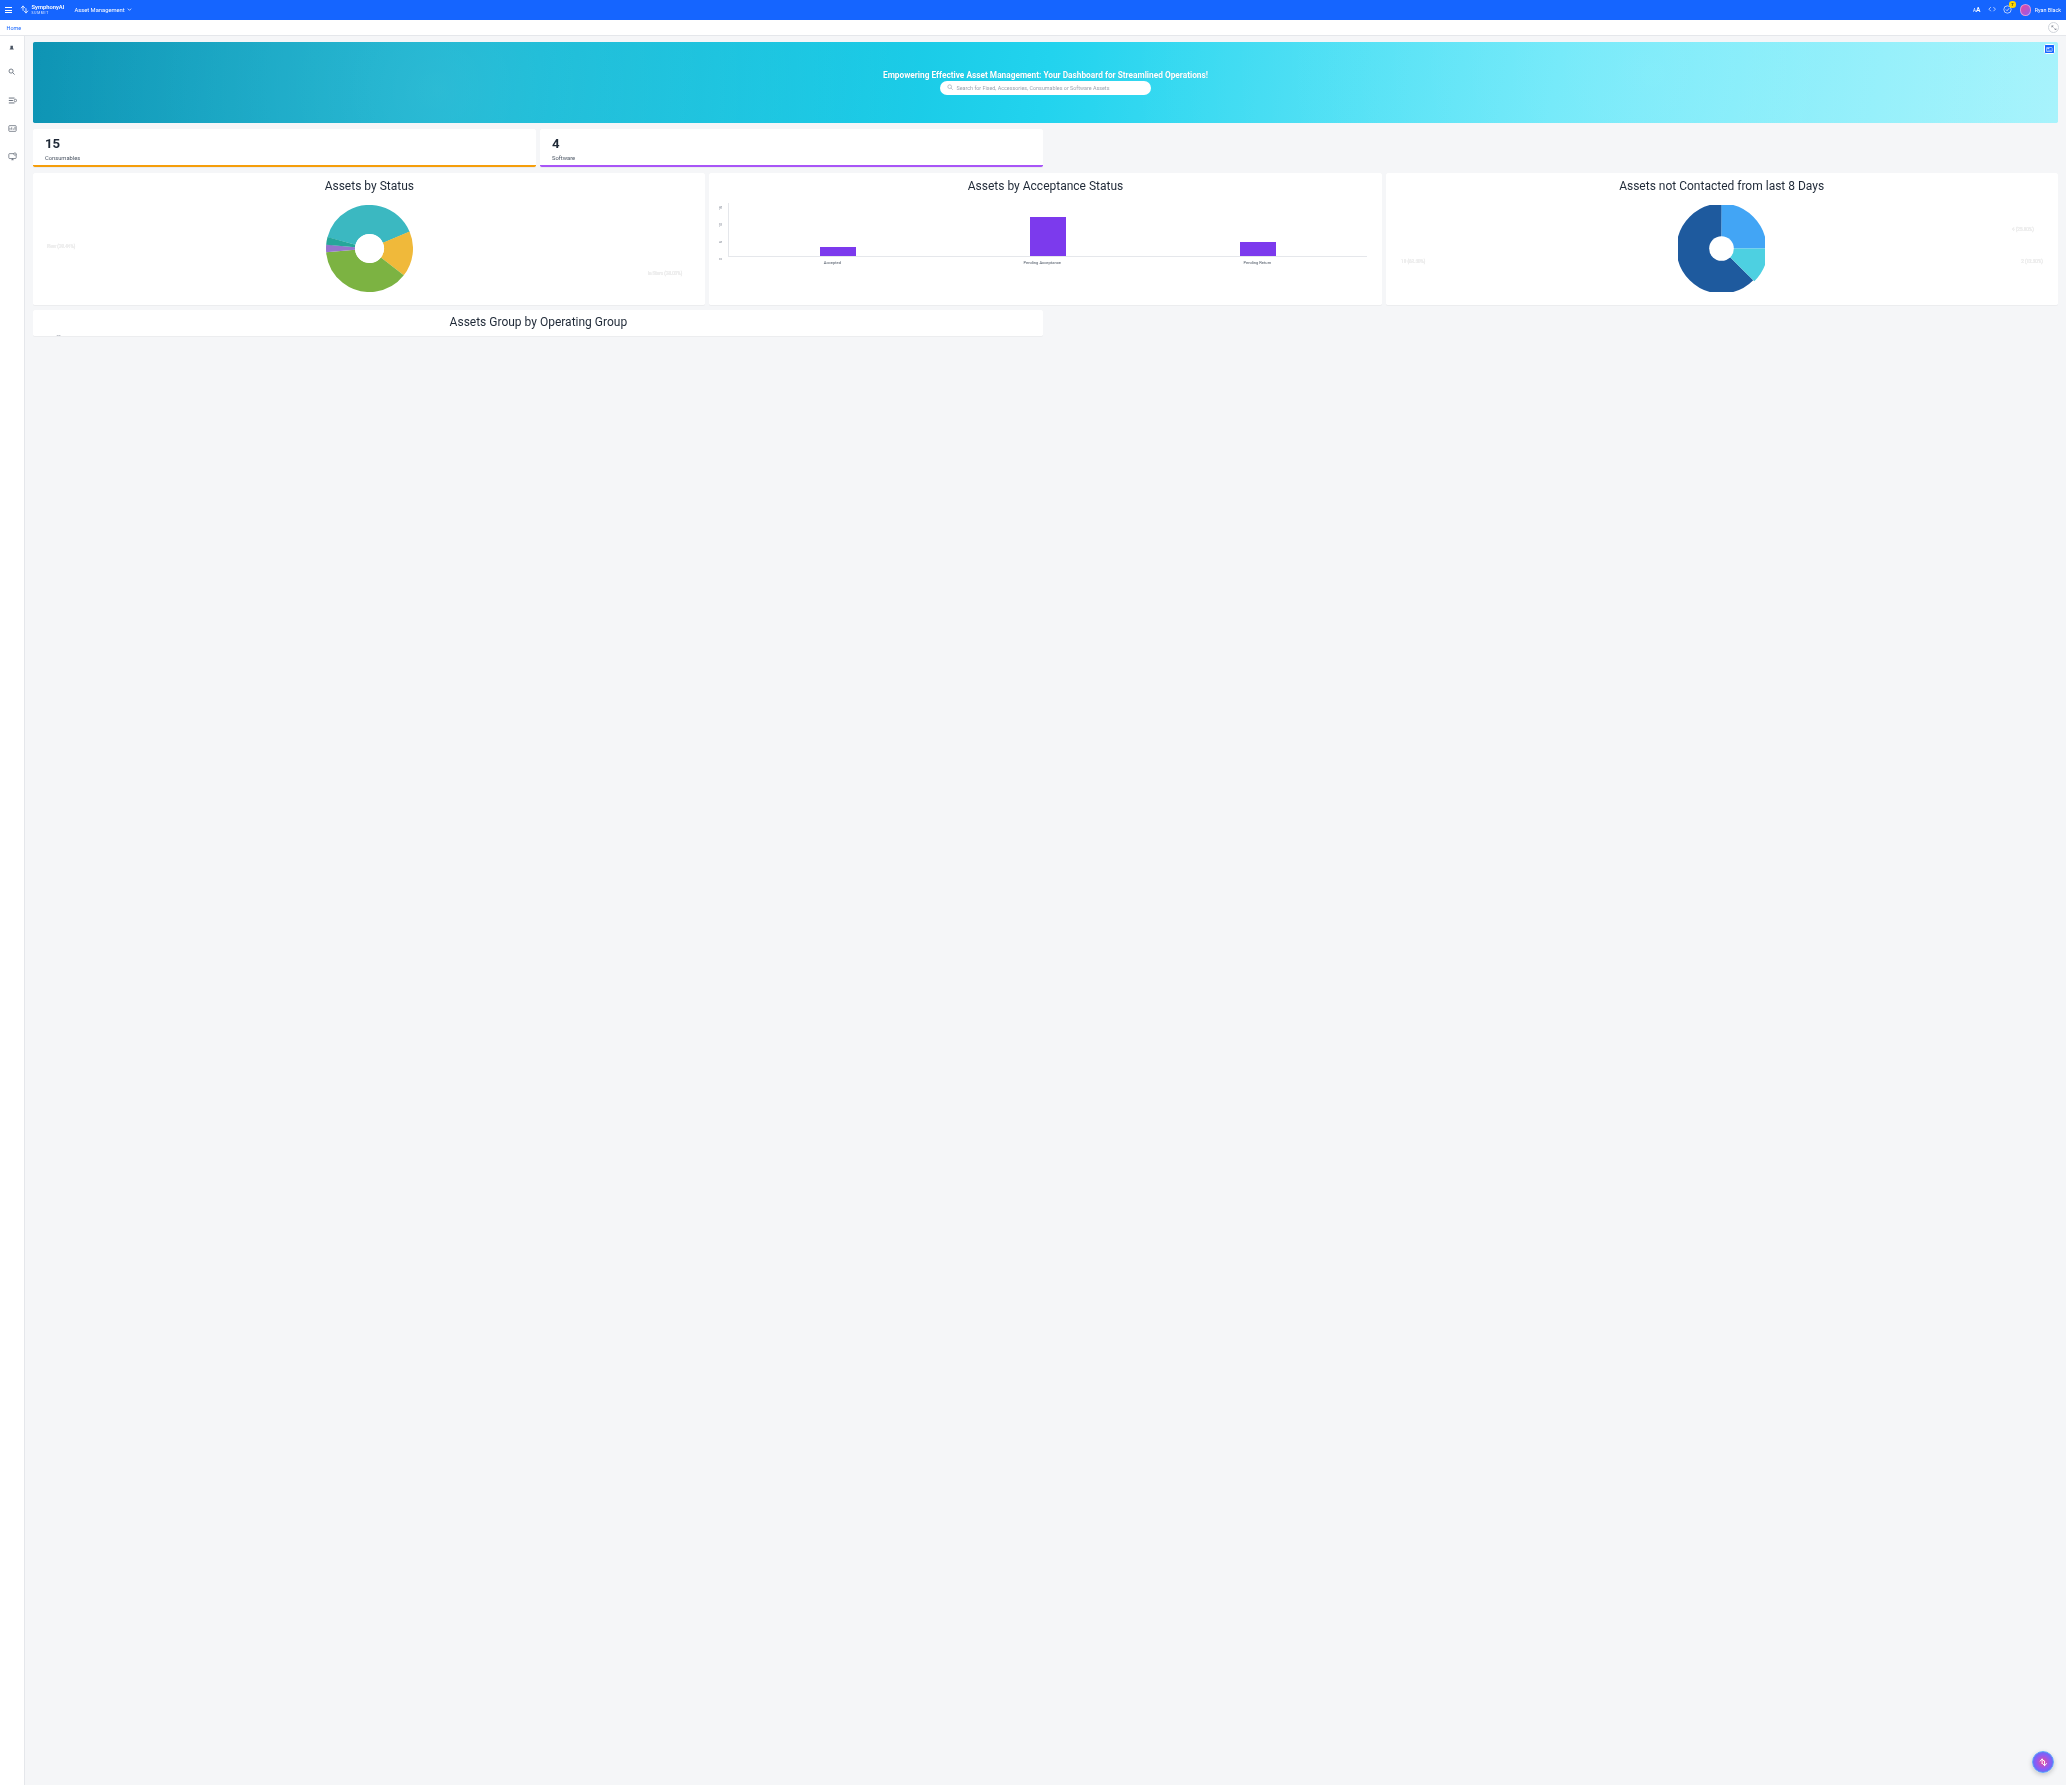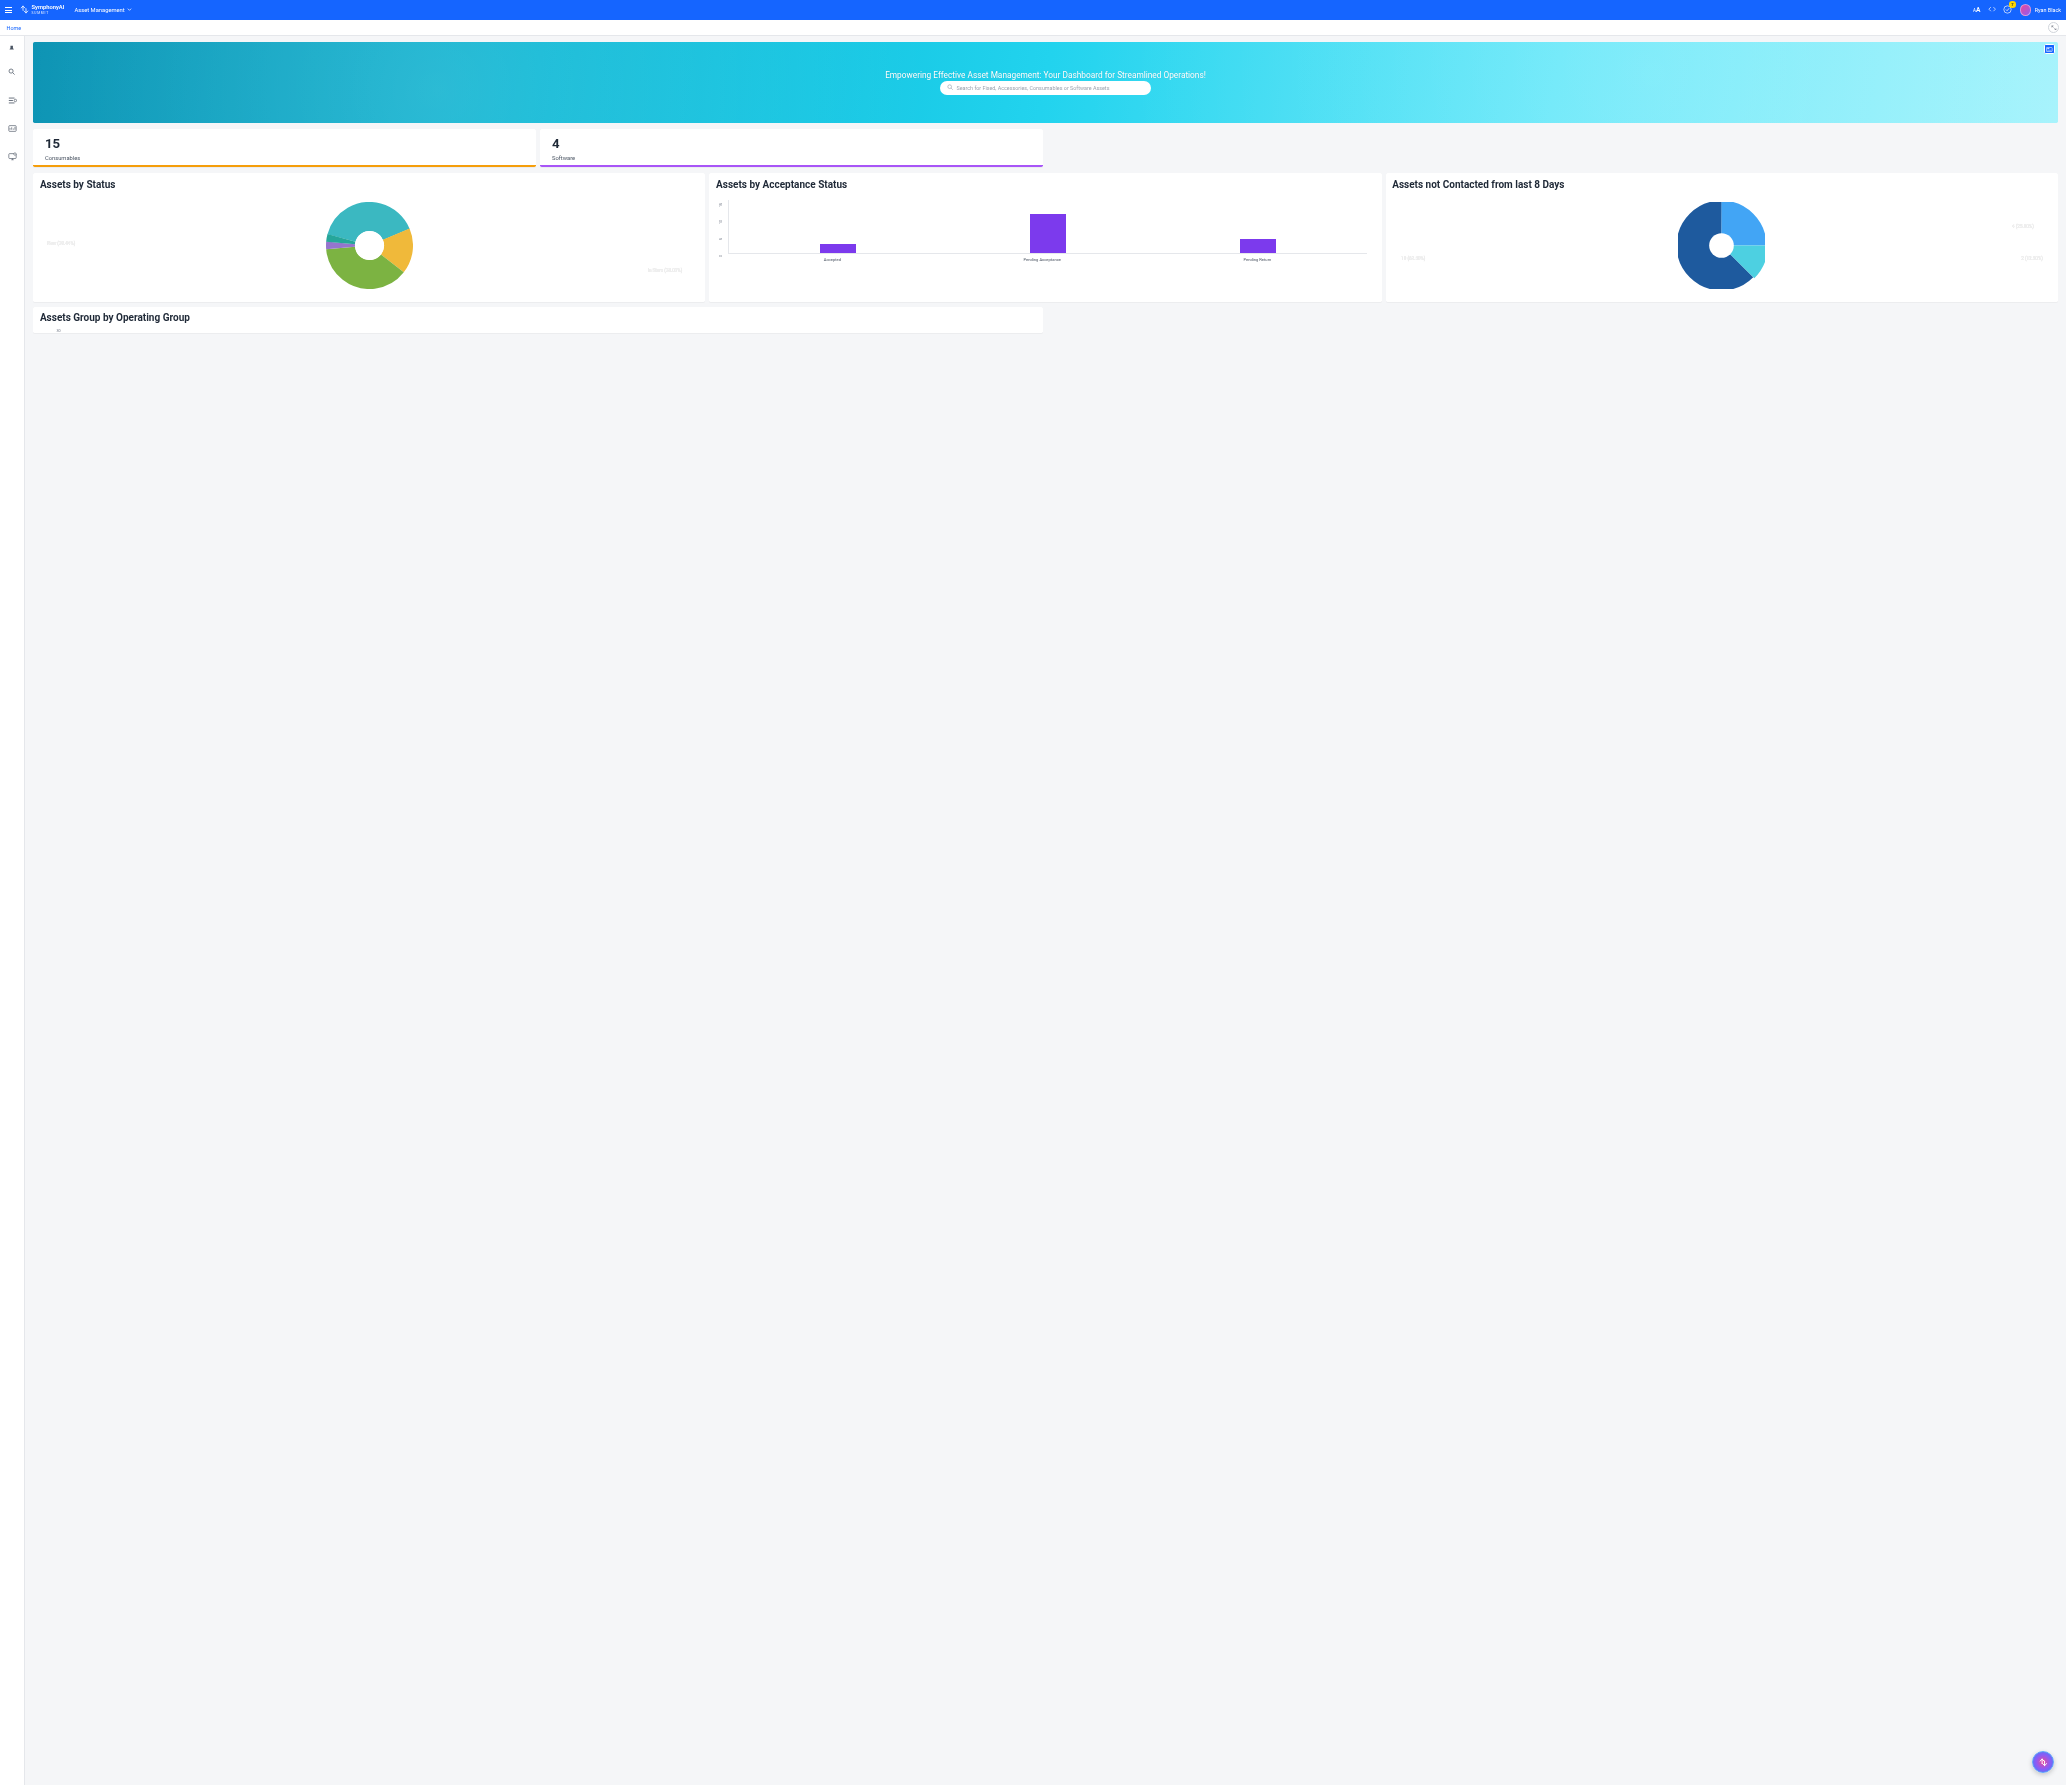--- a/index.html
+++ b/index.html
@@ -28,35 +28,35 @@
 
 .layout { display: flex; min-height: calc(100vh - 36px); }
 .sidebar { width: 25px; background: #fff; border-right: 0.4px solid #e5e7eb; display: flex; flex-direction: column; align-items: center; padding-top: 5px; gap: 8.3px; }
 .sidebar-item { width: 15px; height: 15px; display: flex; align-items: center; justify-content: center; cursor: pointer; color: #4b5563; border-radius: 2.5px; }
 .sidebar-item.group-start { margin-top: 5px; }
 
 .main { flex: 1; padding: 5.8px 8.3px 8.3px 8.3px; overflow: hidden; }
 
 .hero { position: relative; height: 81px; border-radius: 1.7px; overflow: hidden; background: linear-gradient(100deg, #0891b2 0%, #06b6d4 25%, #22d3ee 50%, #67e8f9 75%, #a5f3fc 100%); display: flex; flex-direction: column; align-items: center; justify-content: center; }
 .hero::before { content: ''; position: absolute; inset: 0; background: radial-gradient(circle at 20% 60%, rgba(255,255,255,.15) 0%, transparent 30%), radial-gradient(circle at 80% 40%, rgba(255,255,255,.12) 0%, transparent 35%); }
-.hero-title { color: #fff; font-size: 8.3px; font-weight: 400; margin-bottom: 1px; position: relative; z-index: 2; text-shadow: 0 0.4px 0.8px rgba(0,0,0,.15); }
+.hero-title { color: #fff; font-size: 8.3px; font-weight: 700; margin-bottom: 1px; position: relative; z-index: 2; text-shadow: 0 0.4px 0.8px rgba(0,0,0,.15); }
 .hero-search { width: 211px; height: 14px; background: #fff; border-radius: 9px; display: flex; align-items: center; padding: 0 6.6px; gap: 3.3px; position: relative; z-index: 2; }
 .hero-search input { border: none; outline: none; flex: 1; font-size: 5.4px; color: #374151; background: transparent; }
 .hero-search input::placeholder { color: #9ca3af; }
 .hero-badge { position: absolute; top: 2.5px; right: 2.5px; width: 11.6px; height: 10px; background: #1565ff; border: 0.8px solid #fff; border-radius: 1.7px; display: flex; align-items: center; justify-content: center; color: #fff; cursor: pointer; z-index: 3; }
 
 .stat-row { display: grid; grid-template-columns: repeat(4, 1fr); gap: 4.1px; margin-top: 5.8px; }
 .stat-card { background: #fff; border-radius: 1.7px; padding: 7.4px 11.6px 5.8px 11.6px; position: relative; cursor: pointer; box-shadow: 0 0.4px 0.8px rgba(0,0,0,.04); }
 .stat-value { font-size: 13.2px; font-weight: 700; color: #1f2937; }
 .stat-label { font-size: 5.8px; color: #4b5563; margin-top: 4.1px; }
 .stat-bar { position: absolute; left: 0; right: 0; bottom: 0; height: 1.7px; border-radius: 0 0 1.7px 1.7px; }
 
 .chart-row { display: grid; grid-template-columns: repeat(3, 1fr); gap: 4.1px; margin-top: 5.8px; }
 .chart-card { background: #fff; border-radius: 1.7px; padding: 6.6px; box-shadow: 0 0.4px 0.8px rgba(0,0,0,.04); }
-.chart-title { font-size: 10px; font-weight: 700; color: #1f2937; margin-bottom: 5.8px; }
+.chart-title { font-size: 12px; font-weight: 400; color: #1f2937; text-align: center; margin-bottom: 5.8px; }
 .donut-wrap { display: flex; align-items: center; justify-content: center; height: 99px; position: relative; }
 .donut-wrap svg { width: 87px; height: 87px; }
 .donut-label { position: absolute; font-size: 4.5px; color: #fff; font-weight: 500; text-shadow: 0 0.4px 0.4px rgba(0,0,0,.3); }
 
 .bar-chart { height: 70px; position: relative; padding: 4.1px 8.3px 0 12.4px; }
 .bar-axis-labels { position: absolute; left: 0; top: 4.1px; bottom: 12.4px; width: 10px; display: flex; flex-direction: column; justify-content: space-between; }
 .bar-axis-labels span { font-size: 3.7px; color: #6b7280; transform: rotate(-90deg); }
 .bar-area { position: relative; height: 54px; border-left: 0.4px solid #e5e7eb; border-bottom: 0.4px solid #e5e7eb; display: flex; align-items: flex-end; justify-content: space-around; padding: 0 4.1px; }
 .bar { width: 36px; background: #7c3aed; }
 .bar-cat-labels { display: flex; justify-content: space-around; margin-top: 3.3px; padding: 0 4.1px; }

